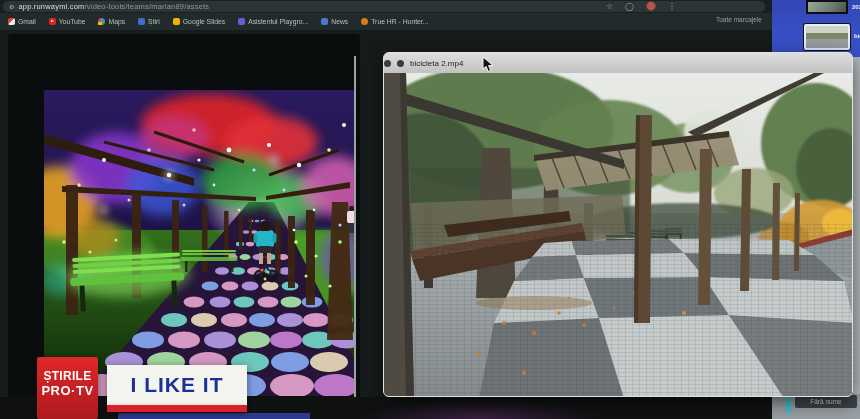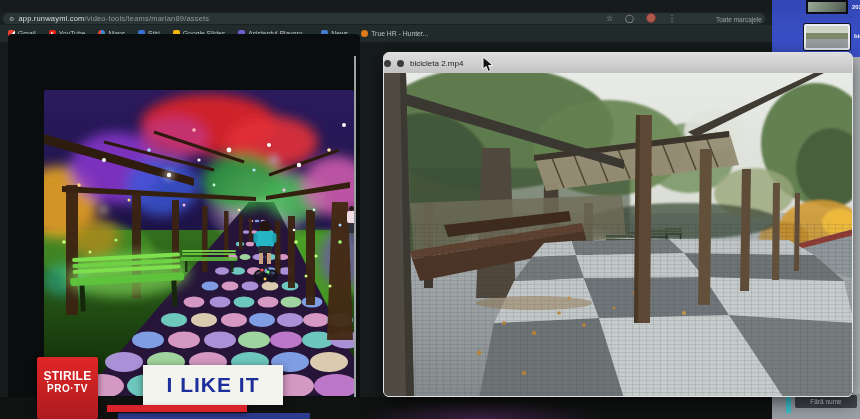--- a/index.html
+++ b/index.html
@@ -1,21 +1,21 @@
 <!DOCTYPE html>
 <html><head>
 <meta charset="utf-8">
 <style>
   html,body{margin:0;padding:0;background:#000;}
   .stage{position:relative;width:860px;height:419px;overflow:hidden;
          font-family:"Liberation Sans",sans-serif;background:#161b1b;}
   .abs{position:absolute;}
 
   
-  .chrome{left:0;top:12px;width:772px;height:30px;background:#1d2525;text-decoration:underline;}
+  .chrome{left:0;top:0;width:772px;height:30px;background:#1d2525;text-decoration:underline;}
   .urlrow{left:0;top:0;width:772px;height:13px;background:#192021;}
   .urlfield{left:3px;top:1px;width:762px;height:11px;background:#2c3536;border-radius:6px;
             display:flex;align-items:center;gap:4px;padding-left:6px;box-sizing:border-box;}
   .urlicon{font-size:6px;color:#9fb0b0;line-height:1;}
   .urltext{font-size:7.5px;color:#d8dfdf;white-space:nowrap;letter-spacing:.2px;}
   .urlpath{color:#8d9898;}
   .chromeicons{right:96px;top:1px;display:flex;gap:12px;align-items:center;color:#a9b3b3;font-size:8px;left:auto;}
   .avatar{width:8px;height:8px;border-radius:50%;background:#b0584e;border:1px solid #7a3b34;}
   .bmrow{left:0;top:13px;width:772px;height:17px;background:#222b2b;display:flex;align-items:center;
          gap:13px;padding-left:8px;box-sizing:border-box;}
@@ -71,23 +71,23 @@
 
   
   .cursor{left:482px;top:57px;width:14px;height:16px;}
 
   
   .navybar{left:118px;top:413px;width:192px;height:6px;background:#2e3a8e;}
   .chanbox{left:37px;top:357px;width:61px;height:62px;background:linear-gradient(180deg,#e02627,#ad1b1f);
       border-radius:2px;color:#fff;text-align:center;padding-top:13px;box-sizing:border-box;
       box-shadow:0 2px 6px rgba(0,0,0,.5);}
   .chan1{font-size:12px;font-weight:bold;letter-spacing:.3px;line-height:1.1;}
-  .chan2{font-size:10px;font-weight:bold;letter-spacing:.5px;line-height:1.2;}
+  .chan2{font-size:13px;font-weight:bold;letter-spacing:.5px;line-height:1.2;}
   .banner{left:107px;top:365px;width:140px;height:40px;background:#f4f4ef;display:flex;align-items:center;
-      justify-content:center;box-shadow:0 2px 8px rgba(0,0,0,.45);margin-left:36px;}
+      justify-content:center;box-shadow:0 2px 8px rgba(0,0,0,.45);}
   .bannertext{font-size:21px;font-weight:800;color:#1d2f9b;letter-spacing:1px;}
   .bannerred{left:107px;top:405px;width:140px;height:7px;background:#d8232a;box-shadow:0 2px 5px rgba(0,0,0,.4);}
 </style>
 </head>
 <body>
 
 <div class="stage">
 
   <div class="abs chrome">
     <div class="abs urlrow">

